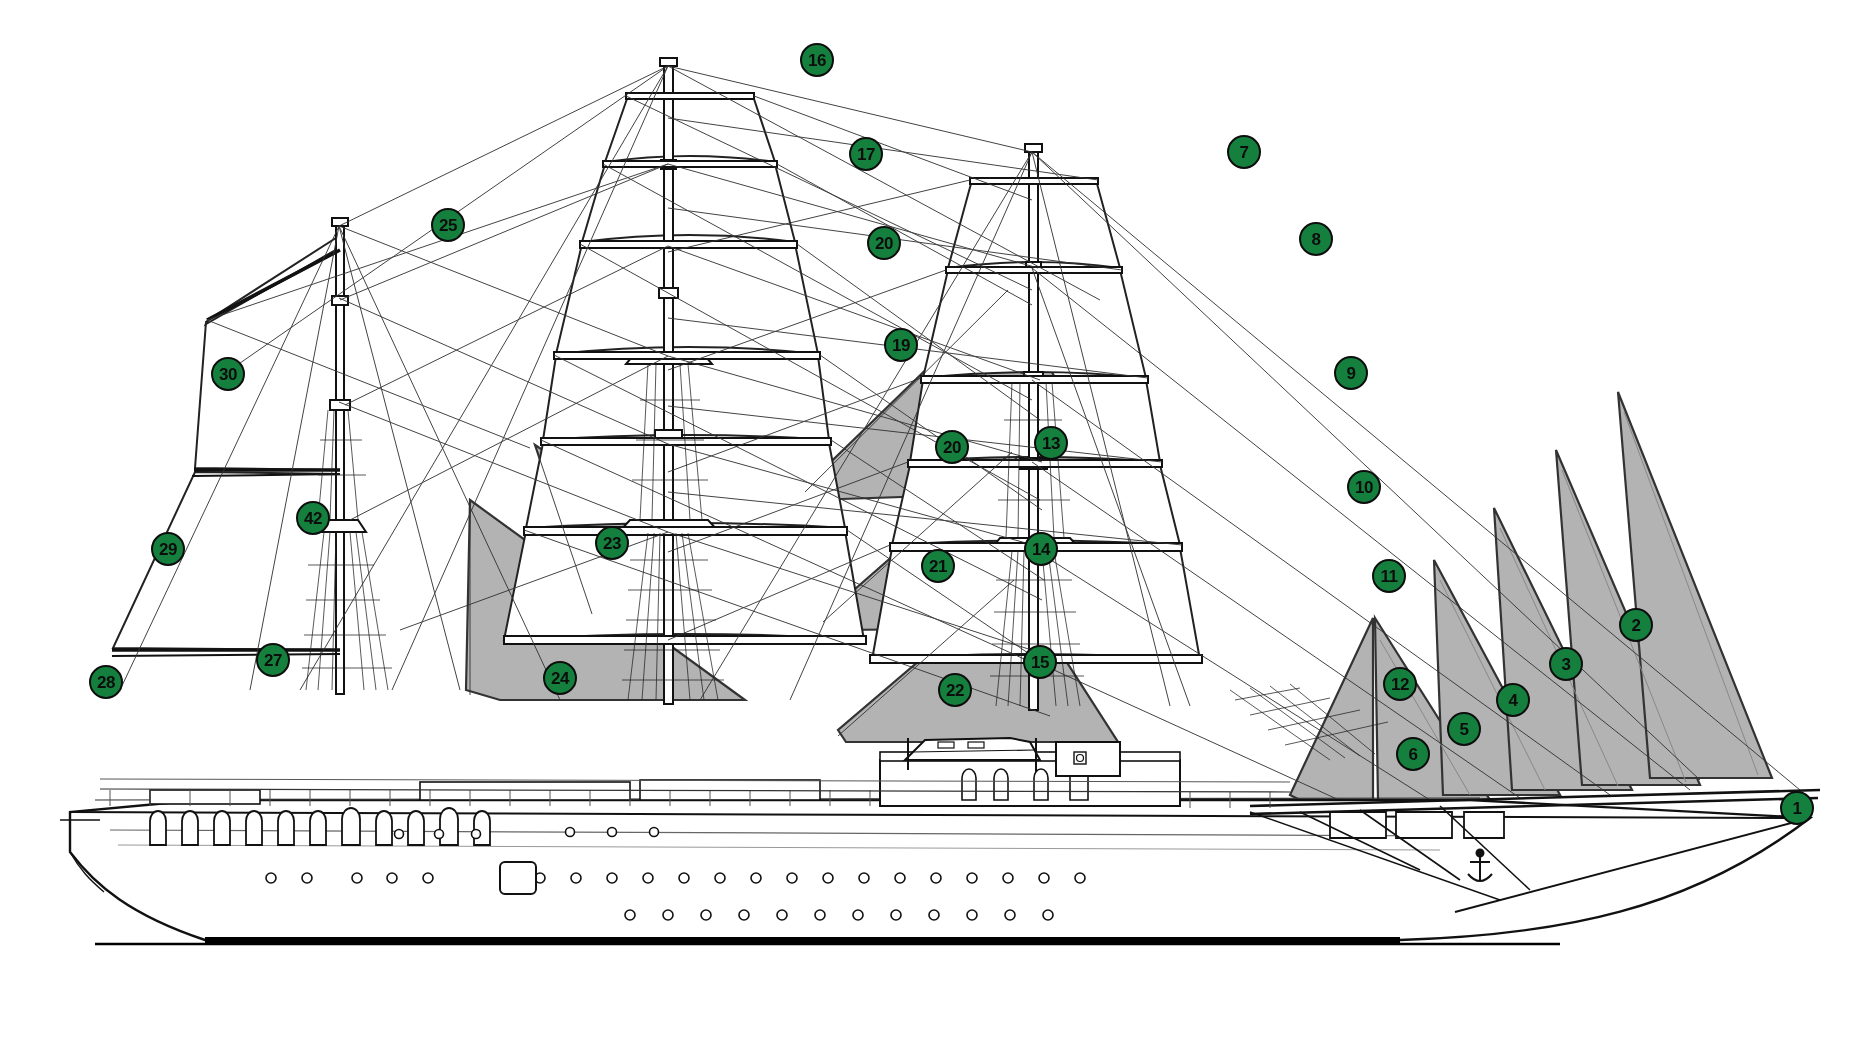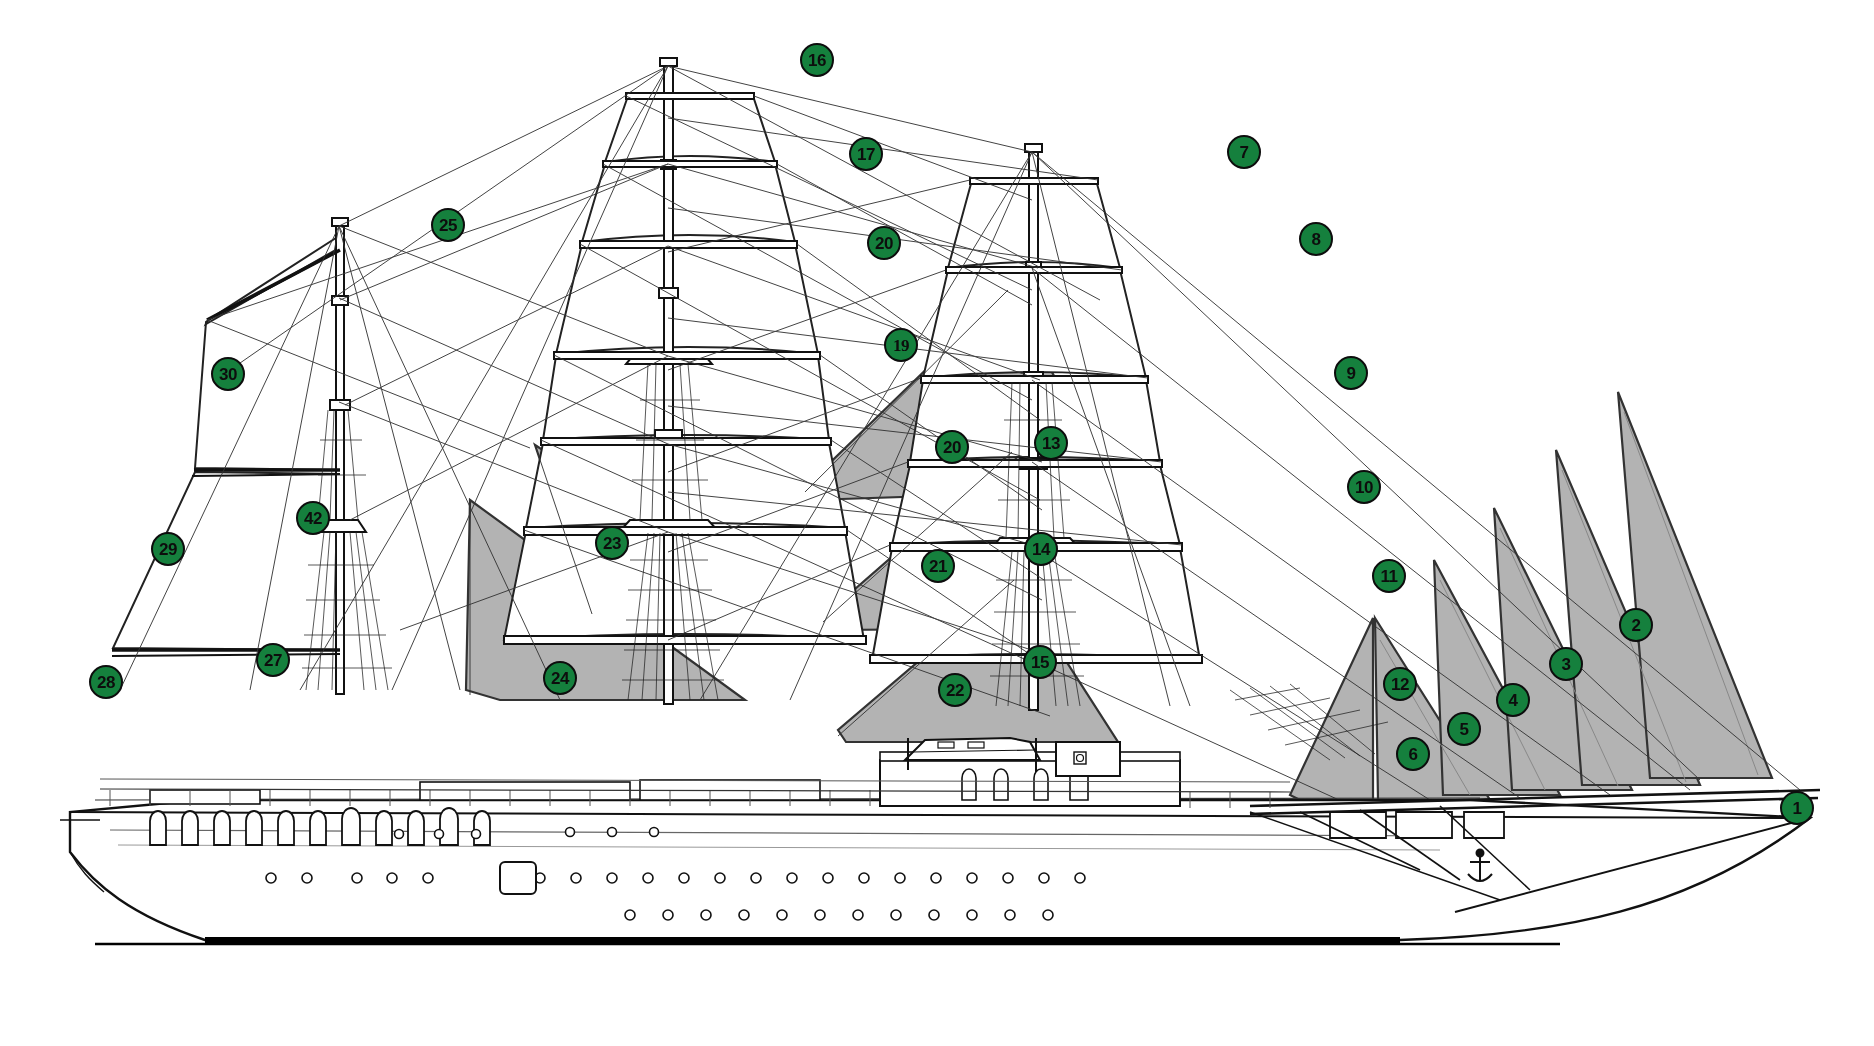--- a/index.html
+++ b/index.html
@@ -434,21 +434,21 @@
       <div class="callout" style="left: 1351px; top: 373px;">9</div>
       <div class="callout" style="left: 1364px; top: 487px;">10</div>
       <div class="callout" style="left: 1389px; top: 576px;">11</div>
       <div class="callout" style="left: 1400px; top: 684px;">12</div>
       <div class="callout" style="left: 1051px; top: 443px;">13</div>
       <div class="callout" style="left: 1041px; top: 549px;">14</div>
       <div class="callout" style="left: 1040px; top: 662px;">15</div>
       <div class="callout" style="left: 817px; top: 60px;">16</div>
       <div class="callout" style="left: 866px; top: 154px;">17</div>
       <div class="callout" style="left: 884px; top: 243px;">20</div>
-      <div class="callout" style="left: 901px; top: 345px; font-family: Liberation Serif, serif;">19</div>
+      <div class="callout" style="left: 901px; top: 345px;">19</div>
       <div class="callout" style="left: 925px; top: 447px; margin-left: 10px;">20</div>
       <div class="callout" style="left: 938px; top: 566px; text-align: center;">21</div>
       <div class="callout" style="left: 955px; top: 690px;">22</div>
       <div class="callout" style="left: 612px; top: 543px;">23</div>
       <div class="callout" style="left: 560px; top: 678px;">24</div>
       <div class="callout" style="left: 402px; top: 225px; margin-left: 29px;">25</div>
       <div class="callout" style="left: 313px; top: 518px;">42</div>
       <div class="callout" style="left: 273px; top: 660px;">27</div>
       <div class="callout" style="left: 106px; top: 682px;">28</div>
       <div class="callout" style="left: 168px; top: 549px;">29</div>

